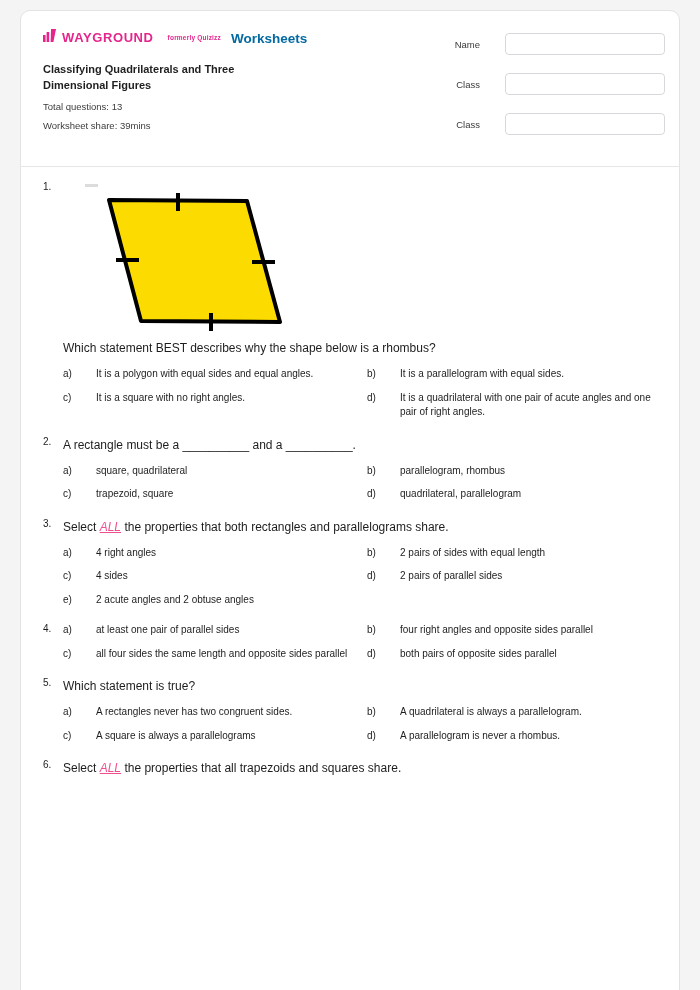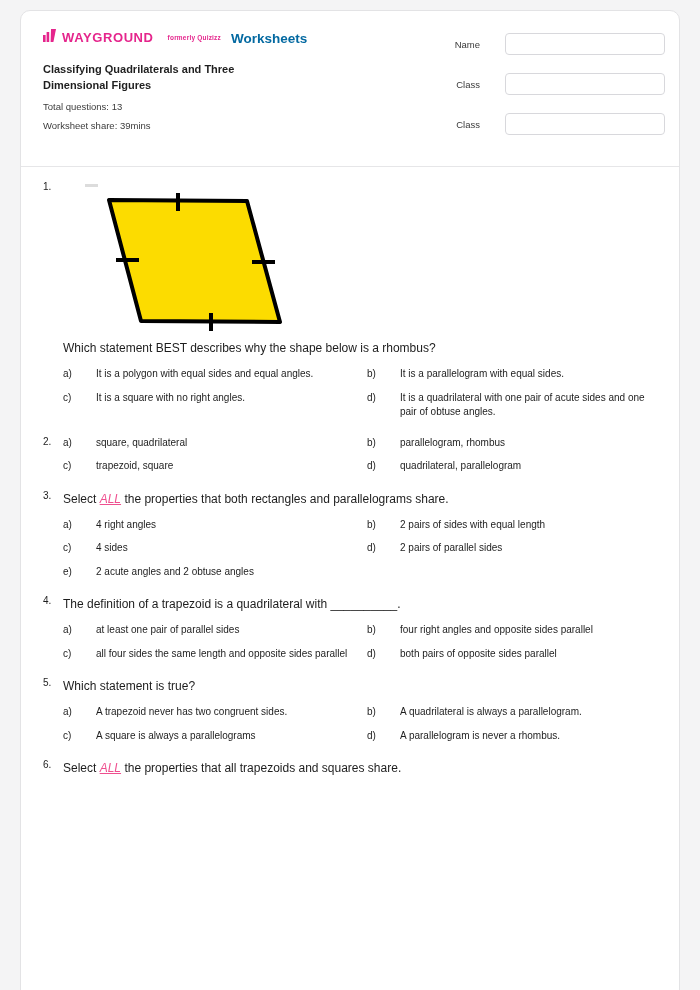--- a/index.html
+++ b/index.html
@@ -276,26 +276,27 @@
             <div class="answer">
               <span class="ans-letter">b)</span>
               <span class="ans-text">It is a parallelogram with equal sides.</span>
             </div>
             <div class="answer">
               <span class="ans-letter">c)</span>
               <span class="ans-text">It is a square with no right angles.</span>
             </div>
             <div class="answer">
               <span class="ans-letter">d)</span>
-              <span class="ans-text">It is a quadrilateral with one pair of acute sides and one pair of obtuse angles.</span>
+              <span class="ans-text">It is a quadrilateral with one pair of acute angles and one pair of right angles.</span>
             </div>
           </div>
         </div>
         <div class="question">
           <div class="q-num">2.</div>
+          <div class="q-text">A rectangle must be a __________ and a __________.</div>
           <div class="answers">
             <div class="answer">
               <span class="ans-letter">a)</span>
               <span class="ans-text">square, quadrilateral</span>
             </div>
             <div class="answer">
               <span class="ans-letter">b)</span>
               <span class="ans-text">parallelogram, rhombus</span>
             </div>
             <div class="answer">
@@ -329,21 +330,20 @@
               <span class="ans-text">2 pairs of parallel sides</span>
             </div>
             <div class="answer span-left">
               <span class="ans-letter">e)</span>
               <span class="ans-text">2 acute angles and 2 obtuse angles</span>
             </div>
           </div>
         </div>
         <div class="question">
           <div class="q-num">4.</div>
-          <div class="q-text">The definition of a trapezoid is a quadrilateral with __________.</div>
           <div class="answers">
             <div class="answer">
               <span class="ans-letter">a)</span>
               <span class="ans-text">at least one pair of parallel sides</span>
             </div>
             <div class="answer">
               <span class="ans-letter">b)</span>
               <span class="ans-text">four right angles and opposite sides parallel</span>
             </div>
             <div class="answer">
@@ -355,21 +355,21 @@
               <span class="ans-text">both pairs of opposite sides parallel</span>
             </div>
           </div>
         </div>
         <div class="question">
           <div class="q-num">5.</div>
           <div class="q-text">Which statement is true?</div>
           <div class="answers">
             <div class="answer">
               <span class="ans-letter">a)</span>
-              <span class="ans-text">A trapezoid never has two congruent sides.</span>
+              <span class="ans-text">A rectangles never has two congruent sides.</span>
             </div>
             <div class="answer">
               <span class="ans-letter">b)</span>
               <span class="ans-text">A quadrilateral is always a parallelogram.</span>
             </div>
             <div class="answer">
               <span class="ans-letter">c)</span>
               <span class="ans-text">A square is always a parallelograms</span>
             </div>
             <div class="answer">

